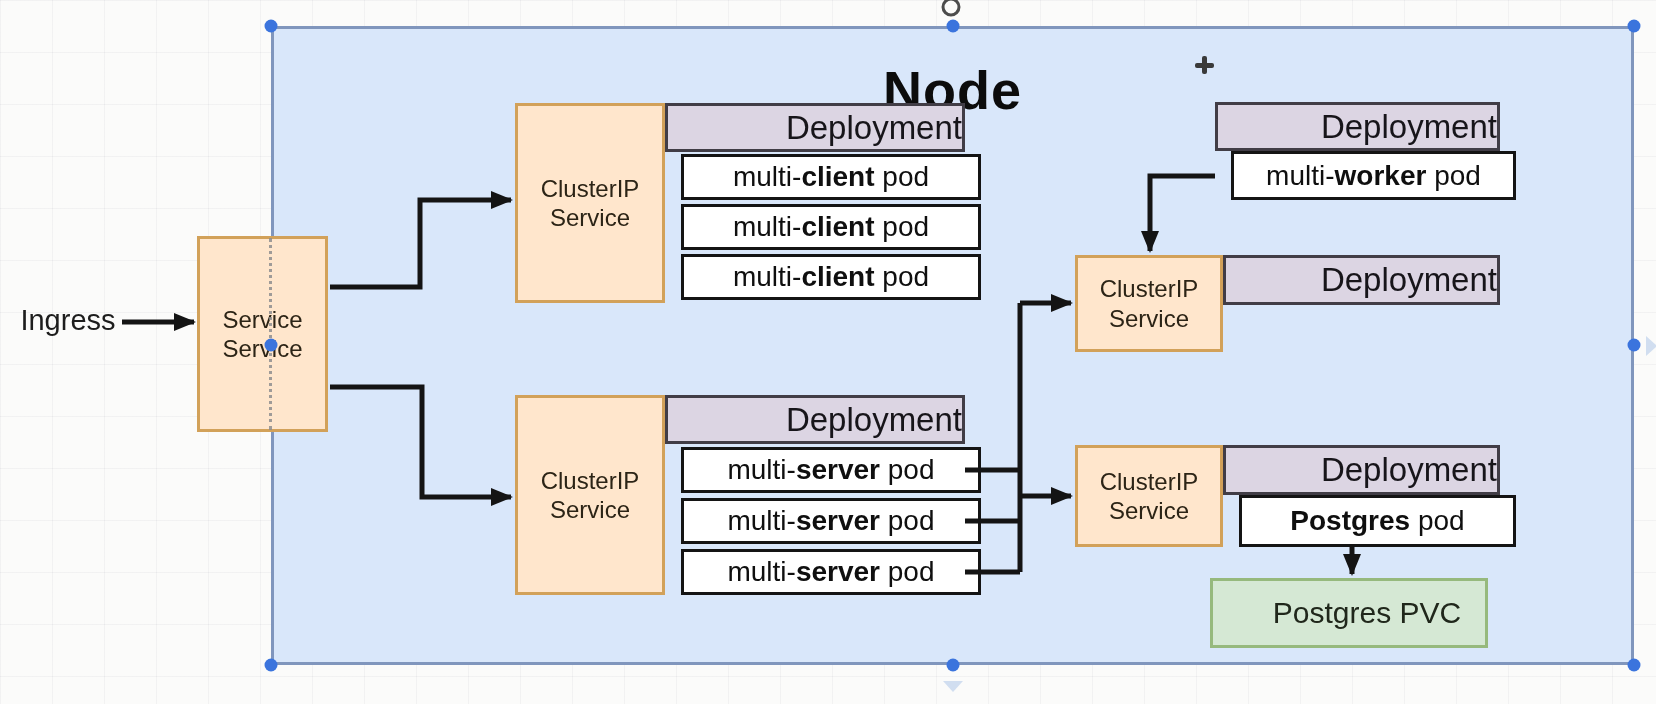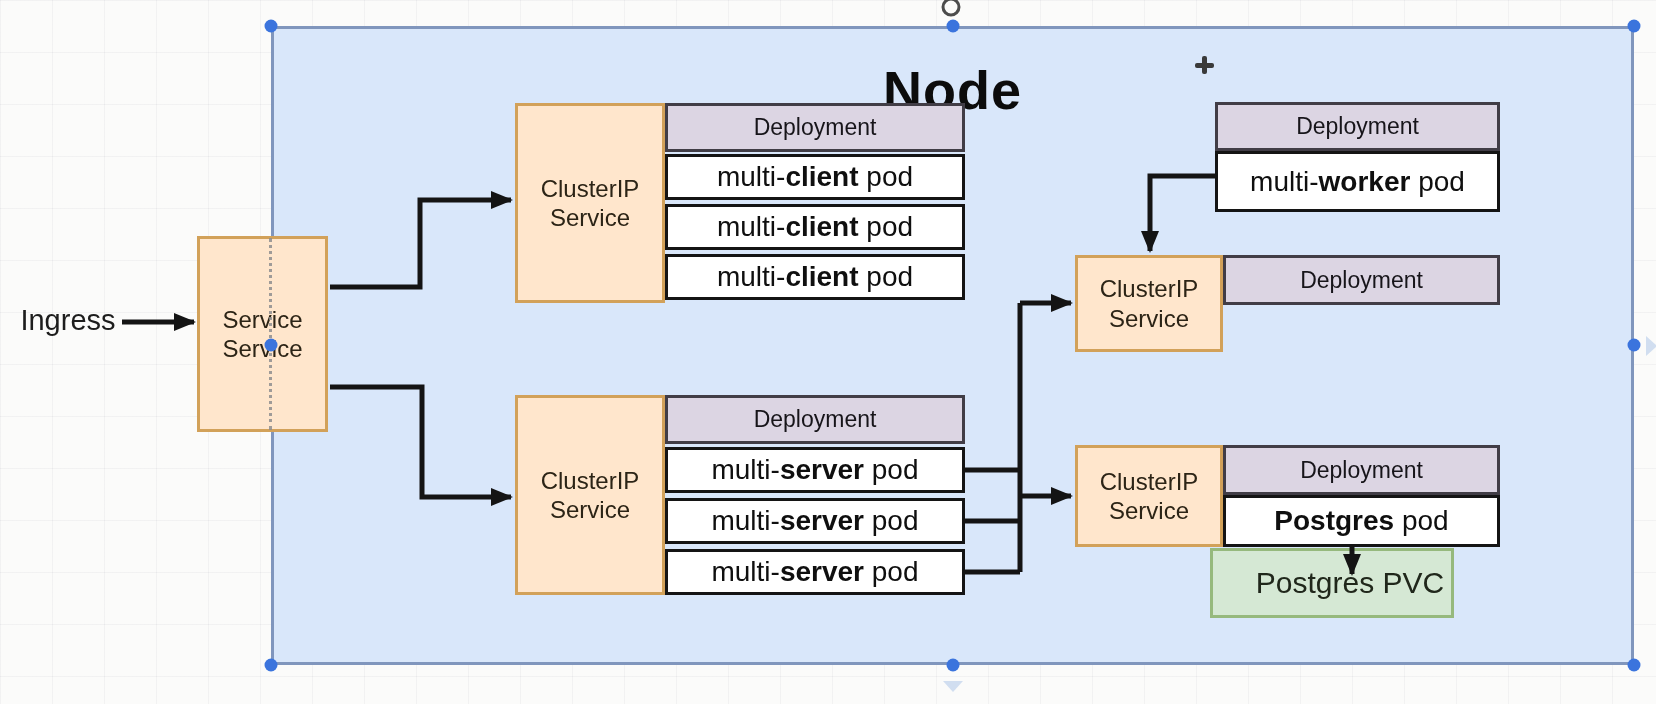--- a/index.html
+++ b/index.html
@@ -30,26 +30,26 @@
   .move-glyph::before{left:8px;top:1px;width:5px;height:18px;}
   .move-glyph::after{left:1px;top:8px;width:19px;height:5px;}
   .svc{
     background:var(--service-fill,#ffe6cc);
     border:3px solid var(--service-border,#d2a159);
     font-size:24px;line-height:1.22;color:#2c2416;z-index:2;
   }
   .dep{
     background:var(--deployment-fill,#dcd5e3);
     border:3px solid var(--deployment-border,#413d46);
-    font-size:23px;color:#17151a;z-index:1;
+    font-size:33px;color:#17151a;z-index:1;justify-content:flex-end;
   }
   .pod{
     background:var(--pod-fill,#ffffff);
     border:3px solid var(--pod-border,#141414);
-    font-size:28px;color:#0f0f0f;z-index:1;white-space:pre;
+    font-size:28px;color:#0f0f0f;z-index:1;white-space:pre;margin-left:16px;
   }
   .pod .b{font-weight:bold;}
   .pvc{
     background:var(--pvc-fill,#d5e8d4);
     border:3px solid var(--pvc-border,#96b97d);
     font-size:30px;color:#20271b;z-index:1;
   }
   .traffic{
     position:absolute;left:14px;top:304px;width:108px;text-align:center;
     font-size:29px;color:#1d1d1d;
@@ -123,41 +123,41 @@
   <div class="box pod" style="left:665px;top:498px;width:300px;height:46px;">
     <span><span>multi-</span><span class="b">server</span><span> pod</span></span>
   </div>
   <div class="box pod" style="left:665px;top:549px;width:300px;height:46px;">
     <span><span>multi-</span><span class="b">server</span><span> pod</span></span>
   </div>
 
   <div class="box dep" style="left:1215px;top:102px;width:285px;height:49px;">
     <span>Deployment</span>
   </div>
-  <div class="box pod" style="left:1215px;top:151px;width:285px;height:61px;">
+  <div class="box pod" style="left:1215px;top:151px;width:285px;height:49px;">
     <span><span>multi-</span><span class="b">worker</span><span> pod</span></span>
   </div>
 
   <div class="box svc" style="left:1075px;top:255px;width:148px;height:97px;">
     <span><span>ClusterIP</span><br><span>Service</span></span>
   </div>
   <div class="box dep" style="left:1223px;top:255px;width:277px;height:50px;">
     <span>Deployment</span>
   </div>
 
   <div class="box svc" style="left:1075px;top:445px;width:148px;height:102px;">
     <span><span>ClusterIP</span><br><span>Service</span></span>
   </div>
   <div class="box dep" style="left:1223px;top:445px;width:277px;height:50px;">
     <span>Deployment</span>
   </div>
   <div class="box pod" style="left:1223px;top:495px;width:277px;height:52px;justify-content:center;">
     <span><span></span><span class="b">Postgres</span><span> pod</span></span>
   </div>
-  <div class="box pvc" style="left:1210px;top:548px;width:244px;height:70px;padding-left:36px;">
+  <div class="box pvc" style="left:1210px;top:578px;width:278px;height:70px;padding-left:36px;">
     <span>Postgres PVC</span>
   </div>
 
   <svg class="wires" width="1656" height="704" viewBox="0 0 1656 704">
     <defs>
       <marker id="ah" viewBox="0 0 24 20" markerWidth="24" markerHeight="20" refX="21" refY="10" orient="auto" markerUnits="userSpaceOnUse">
         <path class="head" d="M1,1 L23,10 L1,19 Z"></path>
       </marker>
     </defs>
     <polyline class="wire" points="122,322 194,322" marker-end="url(#ah)"></polyline>

